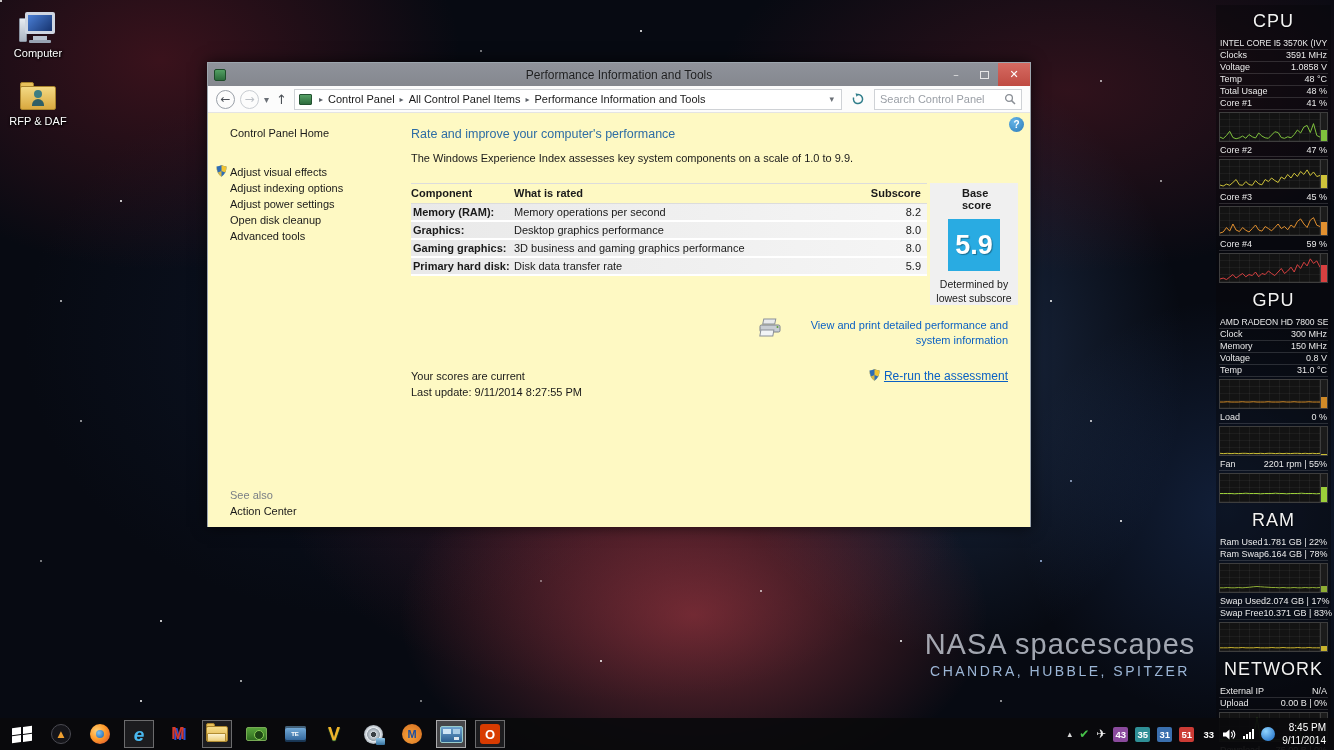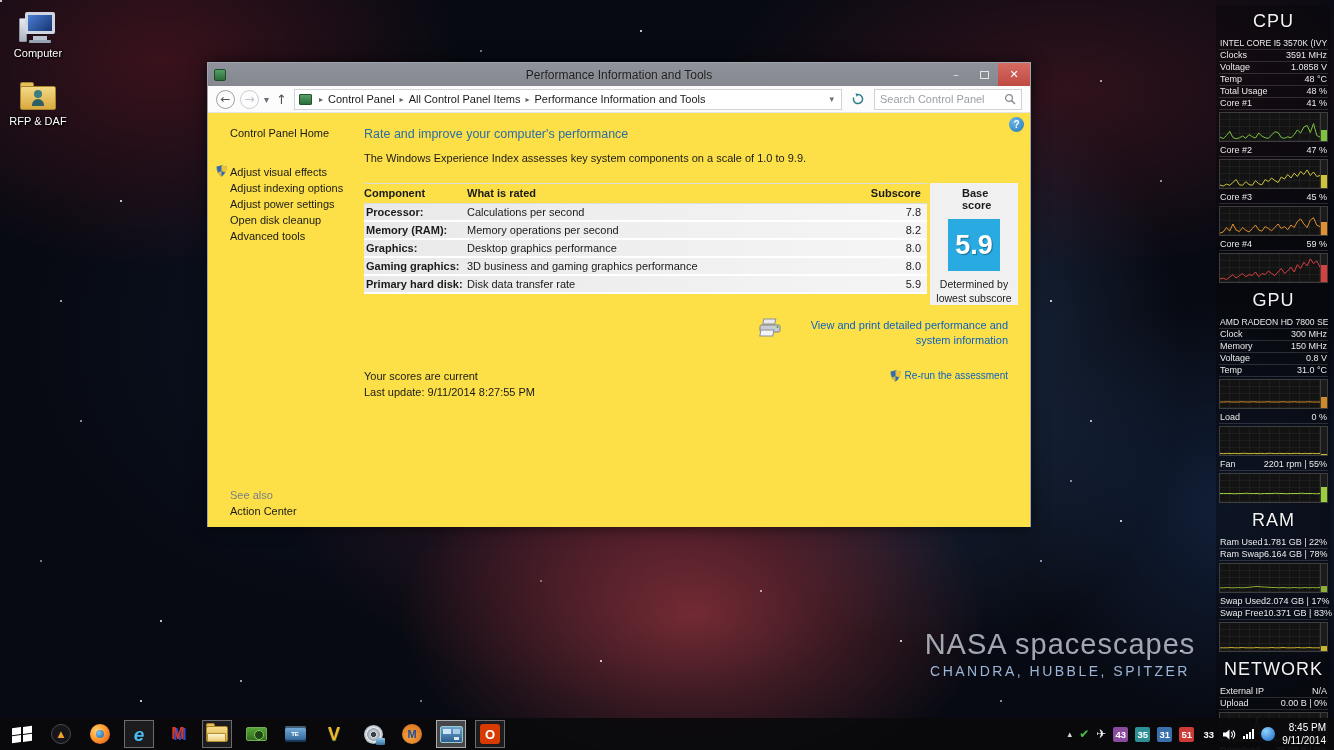--- a/index.html
+++ b/index.html
@@ -69,21 +69,21 @@
   .crumbbar { flex:1; height:21px; border:1px solid #cfd2d6; background:#fff; display:flex; align-items:center; padding:0 4px; font-size:11px; color:#1a1a1a; }
   .crumbbar .cico { width:13px; height:11px; background:linear-gradient(#55a065,#2d6c3d); border:1px solid #235231; border-radius:1px; margin-right:2px; }
   .crumb { display:flex; align-items:center; cursor:pointer; white-space:nowrap; }
   .crumb .sep { color:#5a5f66; font-size:8px; padding:0 5px; }
   .crumb-caret { margin-left:auto; color:#6a6f76; font-size:9px; padding:0 3px; cursor:pointer; }
   .refreshbtn { width:22px; height:21px; border:1px solid transparent; display:flex; align-items:center; justify-content:center; cursor:pointer; }
   .searchbox { width:148px; height:21px; border:1px solid #cfd2d6; background:#fff; display:flex; align-items:center; padding:0 5px; }
   .searchbox input { border:none; outline:none; flex:1; font-size:11px; color:#333; font-family:inherit; width:100px; }
   .searchbox input::placeholder { color:#9a9fa6; }
 
-  .winbody { position:relative; display:flex; height:414px; background:#fde047; }
+  .winbody { position:relative; display:flex; height:414px; background:#fef9c3;gap:47px; }
   .lpanel { width:152px; position:relative; padding-top:14px; font-size:11px; flex-shrink:0; }
   .lpanel .home { margin-left:22px; color:#1a1a1a; cursor:pointer; }
   .lpanel ul { list-style:none; margin-top:25px; }
   .lpanel li { margin-left:22px; height:16px; line-height:16px; color:#1a1a1a; cursor:pointer; white-space:nowrap; }
   .shield { position:absolute; width:11px; height:12px; }
   .shield-a { left:8px; top:52px; }
   .panel-bottom { position:absolute; bottom:10px; left:22px; }
   .panel-bottom .sa { color:#7a7f86; margin-bottom:4px; }
   .panel-bottom .ac { color:#1a1a1a; cursor:pointer; }
 
@@ -101,21 +101,21 @@
   .weirow .sub { text-align:right; padding-right:6px; }
   .basecol { width:88px; margin-left:3px; background:#f0f0f0; flex-shrink:0; display:flex; flex-direction:column; align-items:center; padding-top:9px; }
   .basebox { width:52px; height:52px; display:flex; align-items:center; justify-content:center; }
   .basebox span { font-size:27px; font-weight:bold; color:#fff; text-shadow:1px 1px 1px rgba(0,0,0,.35); }
   .basenote { font-size:10.5px; color:#1a1a1a; text-align:center; margin-top:7px; line-height:1.3; }
 
   .printrow { display:flex; justify-content:flex-end; align-items:flex-start; gap:8px; margin-top:13px; padding-right:10px; }
   .printrow .ptxt { width:218px; font-size:11px; color:#0b61c4; line-height:1.3; cursor:pointer;text-align:right; }
   .statusrow { display:flex; justify-content:space-between; margin-top:22px; padding-right:10px; }
   .statusrow .sl { font-size:11px; color:#1a1a1a; line-height:1.45; }
-  .rerun { font-size:10px; color:#0b61c4; cursor:pointer; display:flex; gap:4px; align-items:center; height:14px; }
+  .rerun { font-size:12px; color:#0b61c4; cursor:pointer; display:flex; gap:4px; height:14px;text-decoration:underline; }
 
   
   .monitor { position:absolute; right:3px; top:5px; width:115px; padding:2px 3px 4px; background:rgba(6,6,10,.42); color:#e9e9e9; }
   .msec-title { text-align:center; font-size:18px; letter-spacing:1px; color:#f2f2f2; padding:4px 0 6px; text-shadow:0 1px 2px #000; }
   .mrow { display:flex; justify-content:space-between; font-size:9px; line-height:11px; border-bottom:1px solid rgba(255,255,255,.14); padding:0 1px; white-space:nowrap; }
   .mrow .v { text-align:right; }
   .mname { font-size:8.6px; line-height:11px; border-bottom:1px solid rgba(255,255,255,.14); overflow:hidden; white-space:nowrap; padding:0 1px; }
   .mname.center { text-align:center; }
   .graph { display:flex; height:30px; background:#131313; border:1px solid #3d3d3d; margin:2px 0 3px; }
   .graph svg { flex:1; height:100%; display:block;
@@ -287,26 +287,20 @@
 
         <div class="tablewrap">
           <div class="wei">
             <div class="weihead">
               <span>Component</span>
               <span>What is rated</span>
               <span class="sub" style="grid-column:3/5;">Subscore</span>
             </div>
             <div>
 
-            <div class="weirow">
-                <span class="comp">Processor:</span>
-                <span class="rated">Calculations per second</span>
-                <span></span>
-                <span class="sub">7.8</span>
-              </div>
                 <div class="weirow">
                 <span class="comp">Memory (RAM):</span>
                 <span class="rated">Memory operations per second</span>
                 <span></span>
                 <span class="sub">8.2</span>
               </div>
                 <div class="weirow">
                 <span class="comp">Graphics:</span>
                 <span class="rated">Desktop graphics performance</span>
                 <span></span>

